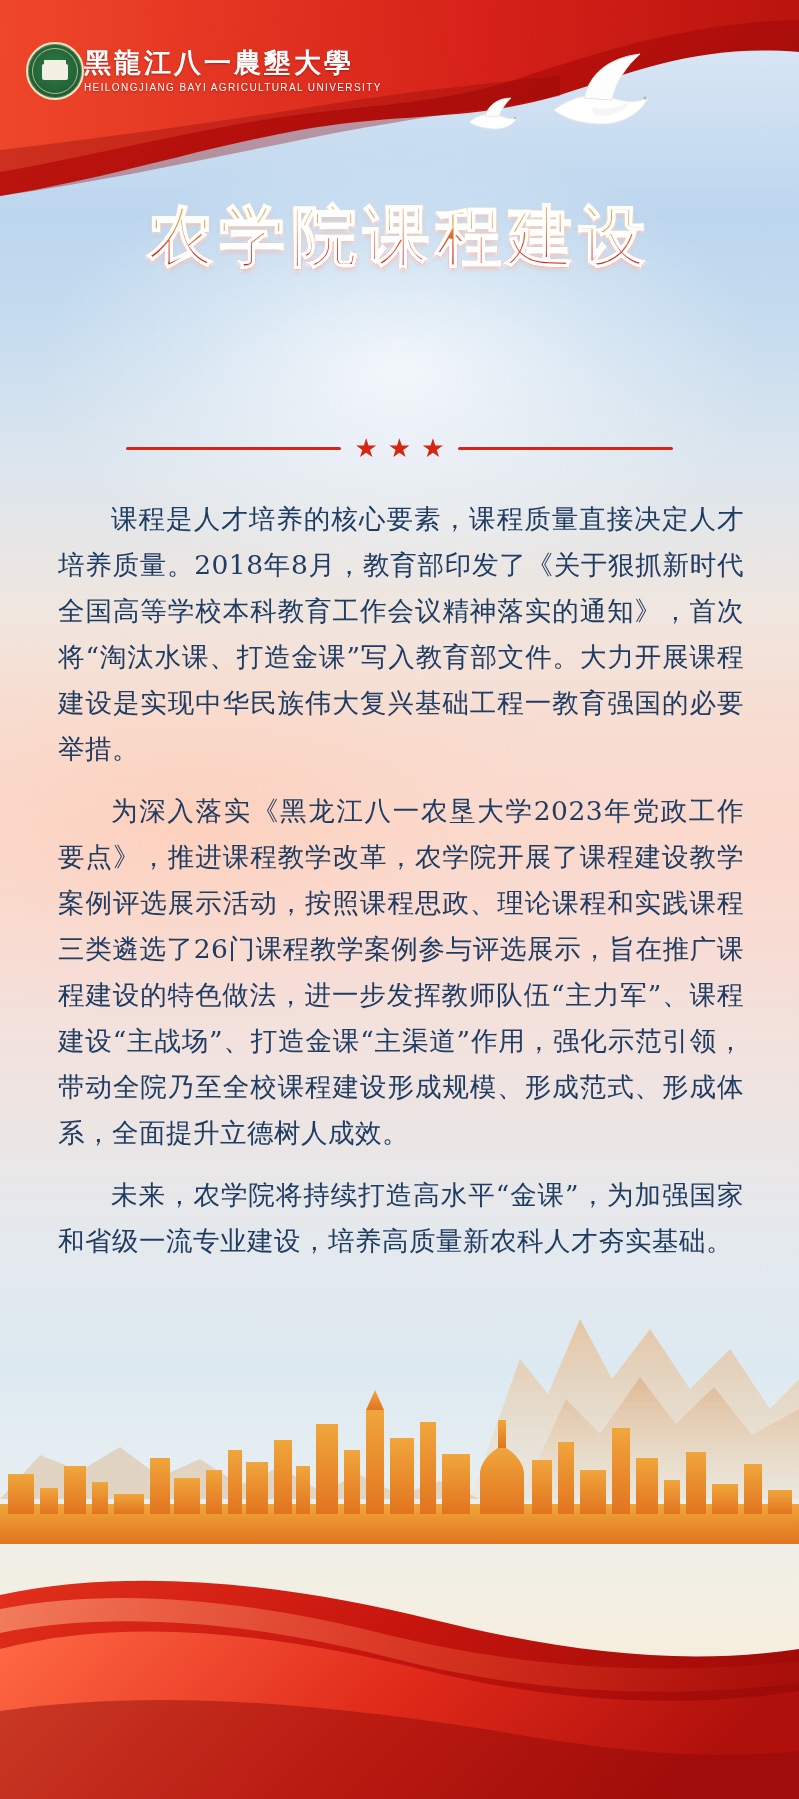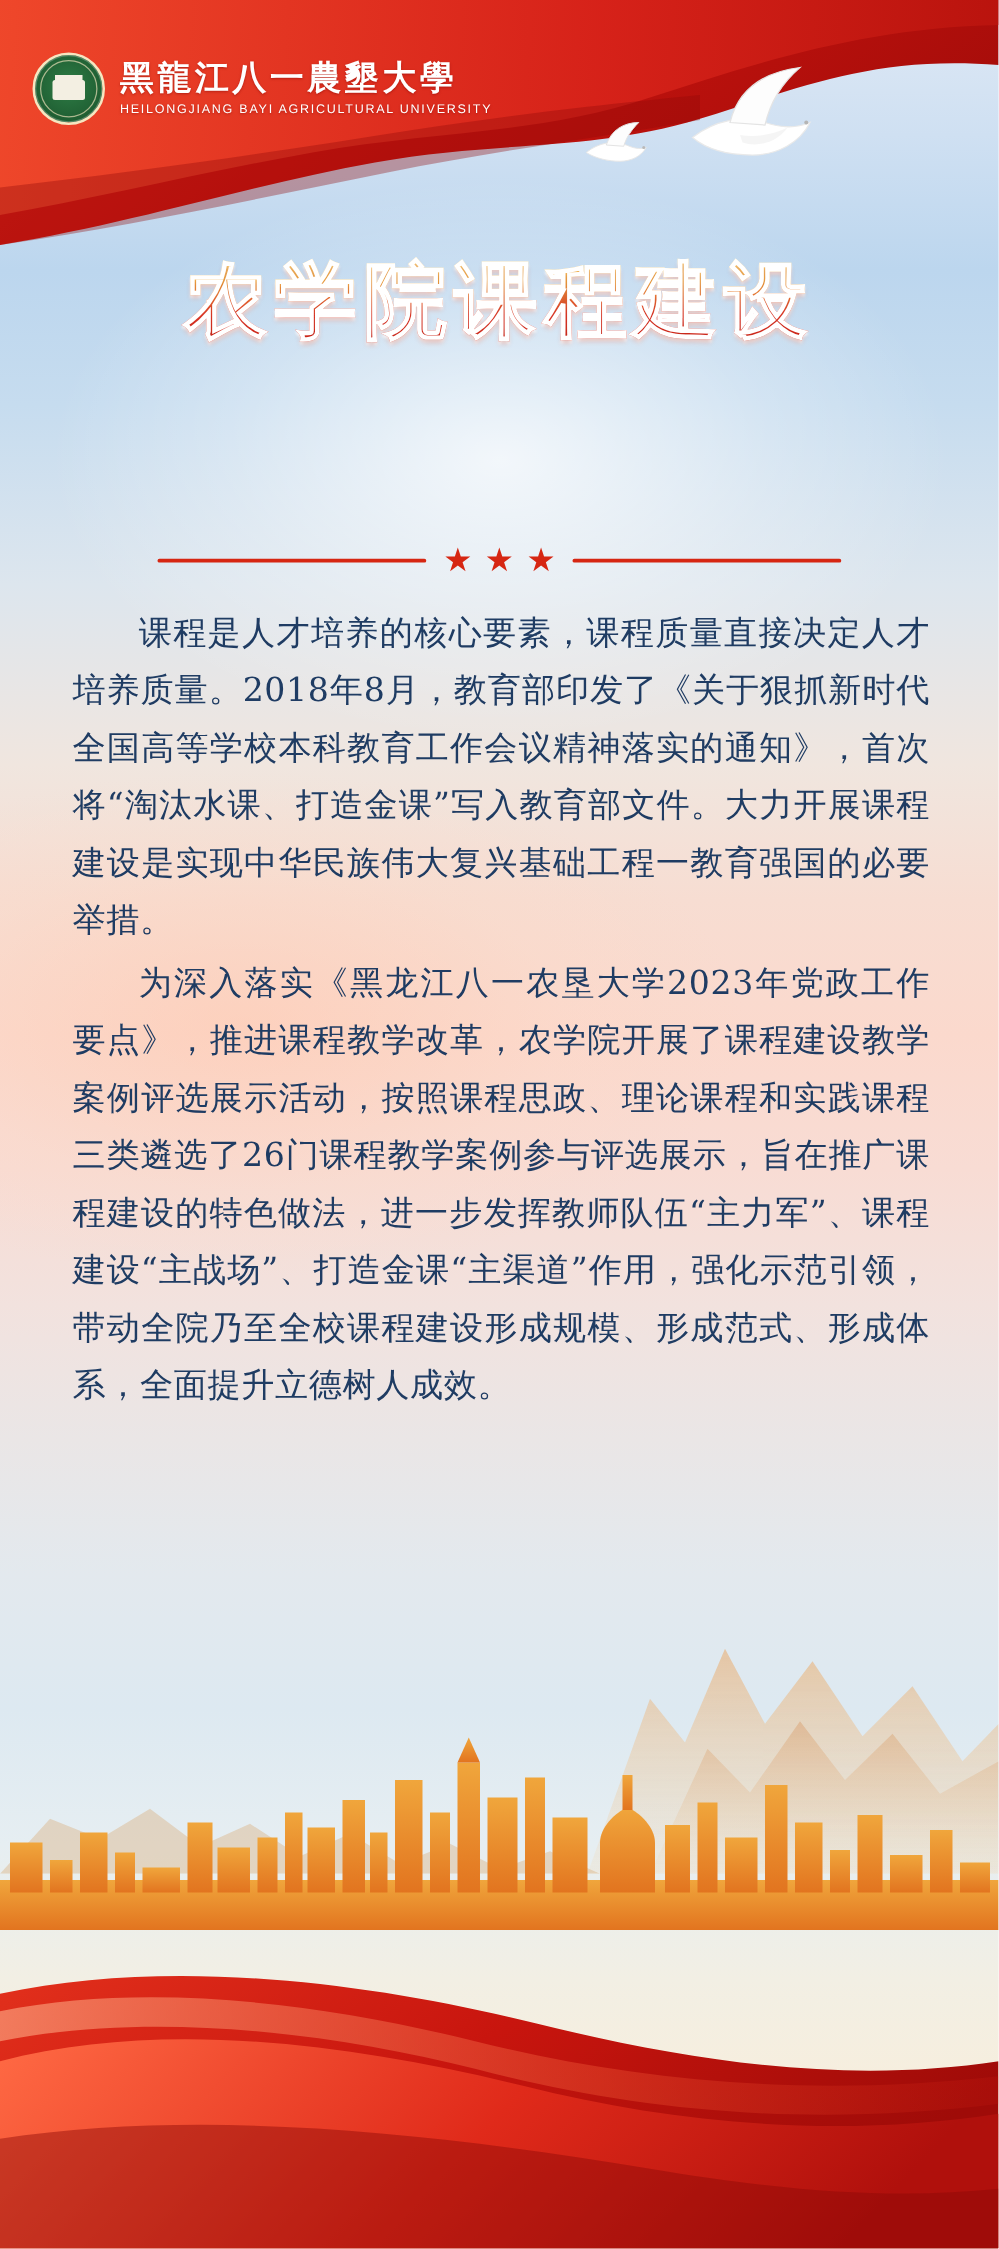--- a/index.html
+++ b/index.html
@@ -98,21 +98,21 @@
     border-radius: 2px;
     box-shadow: 0 -6px 0 -2px #f3efe2;
   }
   .logo-seal .seal-ring {
     position: absolute;
     inset: 4px;
     border-radius: 50%;
     border: 1px solid rgba(246,230,192,0.65);
   }
   .logo-text {
-    margin-left: 12px;
+    margin-left: 0;
     color: #ffffff;
     text-shadow: 0 1px 2px rgba(120,0,0,0.45);
   }
   .logo-cn {
     font-family: "DejaVu Serif", "Liberation Serif", serif;
     font-size: 27px;
     font-weight: bold;
     letter-spacing: 3px;
     line-height: 1.05;
     white-space: nowrap;
@@ -135,21 +135,21 @@
   
   .title-block {
     position: absolute;
     top: 200px;
     left: 0;
     width: 799px;
     text-align: center;
     z-index: 4;
   }
   .title-line {
-    font-family: Liberation Serif, serif;
+    font-family: Liberation Mono, monospace;
     font-weight: bold;
     font-size: 66px;
     letter-spacing: 6px;
     line-height: 1.28;
     background: linear-gradient(180deg, #ffe9a8 0%, #fbbd4a 30%, #e8382a 62%, #c21d12 100%);
     -webkit-background-clip: text;
     background-clip: text;
     color: transparent;
     -webkit-text-stroke: 1.5px #ffffff;
     text-shadow: 0 3px 4px rgba(160,40,20,0.28);
@@ -187,21 +187,21 @@
     width: 686px;
     z-index: 4;
   }
   .para {
     font-family: "DejaVu Serif", "Liberation Serif", serif;
     font-size: 26.5px;
     line-height: 46px;
     color: #1f3c63;
     text-indent: 2em;
     text-align: justify;
-    margin: 4px 0 2px 0;
+    margin: 16px 0 2px 0;
     letter-spacing: 0.5px;
   }
 
   
   .mountains {
     position: absolute;
     bottom: 300px;
     left: 0;
     width: 799px;
     height: 290px;
@@ -296,20 +296,21 @@
       <span style="color:#d62612;font-size:26px;line-height:1;">★</span>
       <span style="color:#d62612;font-size:26px;line-height:1;">★</span>
       <span style="color:#d62612;font-size:26px;line-height:1;">★</span>
     </div>
     <div class="rule"></div>
   </div>
 
   <div class="content">
     <p class="para">课程是人才培养的核心要素，课程质量直接决定人才培养质量。2018年8月，教育部印发了《关于狠抓新时代全国高等学校本科教育工作会议精神落实的通知》，首次将“淘汰水课、打造金课”写入教育部文件。大力开展课程建设是实现中华民族伟大复兴基础工程一教育强国的必要举措。</p>
     <p class="para">为深入落实《黑龙江八一农垦大学2023年党政工作要点》，推进课程教学改革，农学院开展了课程建设教学案例评选展示活动，按照课程思政、理论课程和实践课程三类遴选了26门课程教学案例参与评选展示，旨在推广课程建设的特色做法，进一步发挥教师队伍“主力军”、课程建设“主战场”、打造金课“主渠道”作用，强化示范引领，带动全院乃至全校课程建设形成规模、形成范式、形成体系，全面提升立德树人成效。</p>
+    <p class="para">未来，农学院将持续打造高水平“金课”，为加强国家和省级一流专业建设，培养高质量新农科人才夯实基础。</p>
   </div>
 
   <svg class="mountains" viewBox="0 0 799 290" preserveAspectRatio="none">
     <defs>
       <linearGradient id="mtn" x1="0" y1="0" x2="0" y2="1">
         <stop offset="0%" stop-color="#e8b27a" stop-opacity="0.75"></stop>
         <stop offset="100%" stop-color="#f3d9b4" stop-opacity="0.25"></stop>
       </linearGradient>
       <linearGradient id="mtn2" x1="0" y1="0" x2="0" y2="1">
         <stop offset="0%" stop-color="#d99a62" stop-opacity="0.55"></stop>

